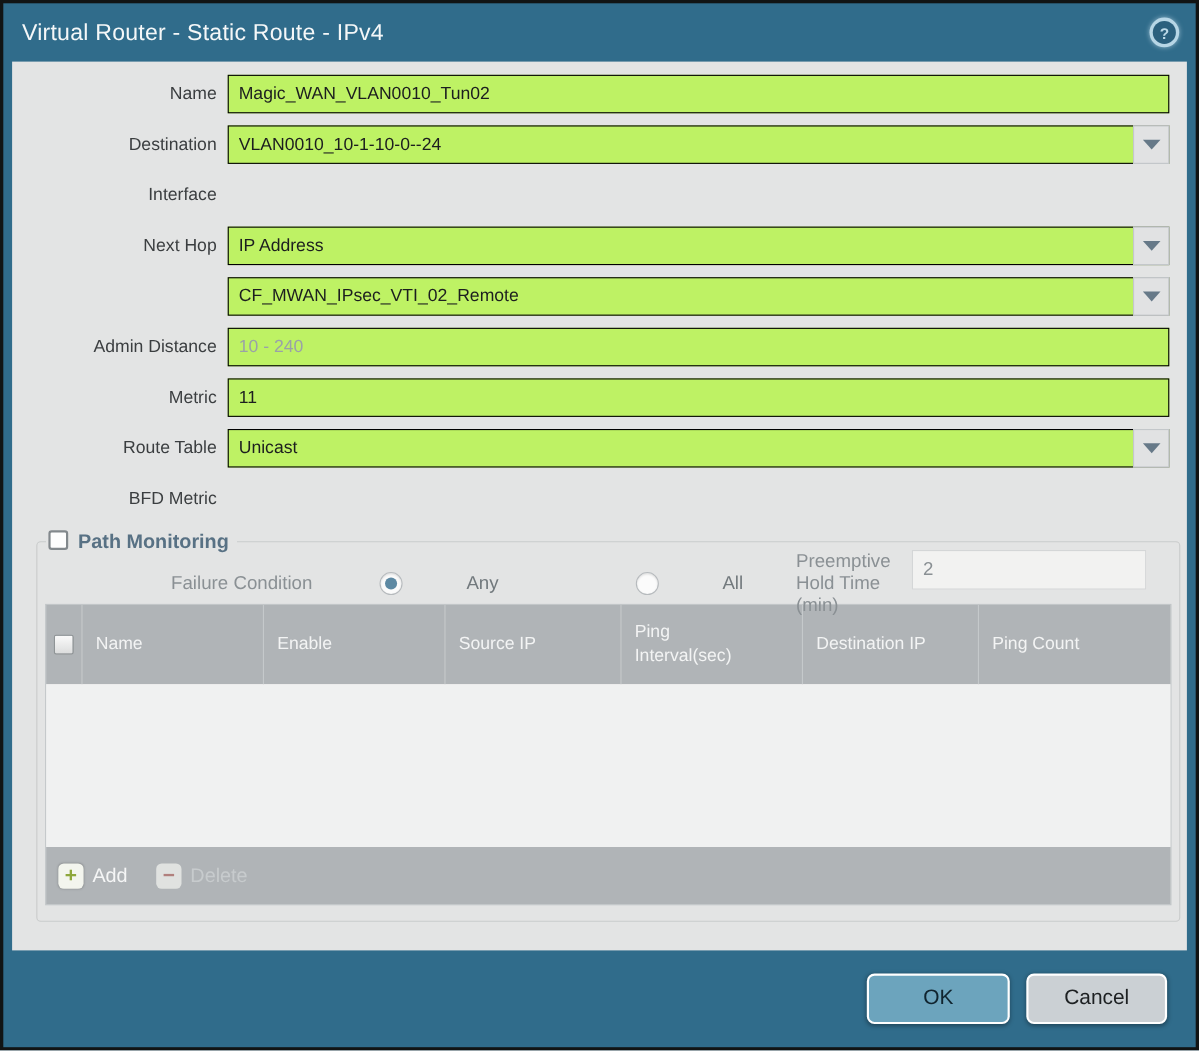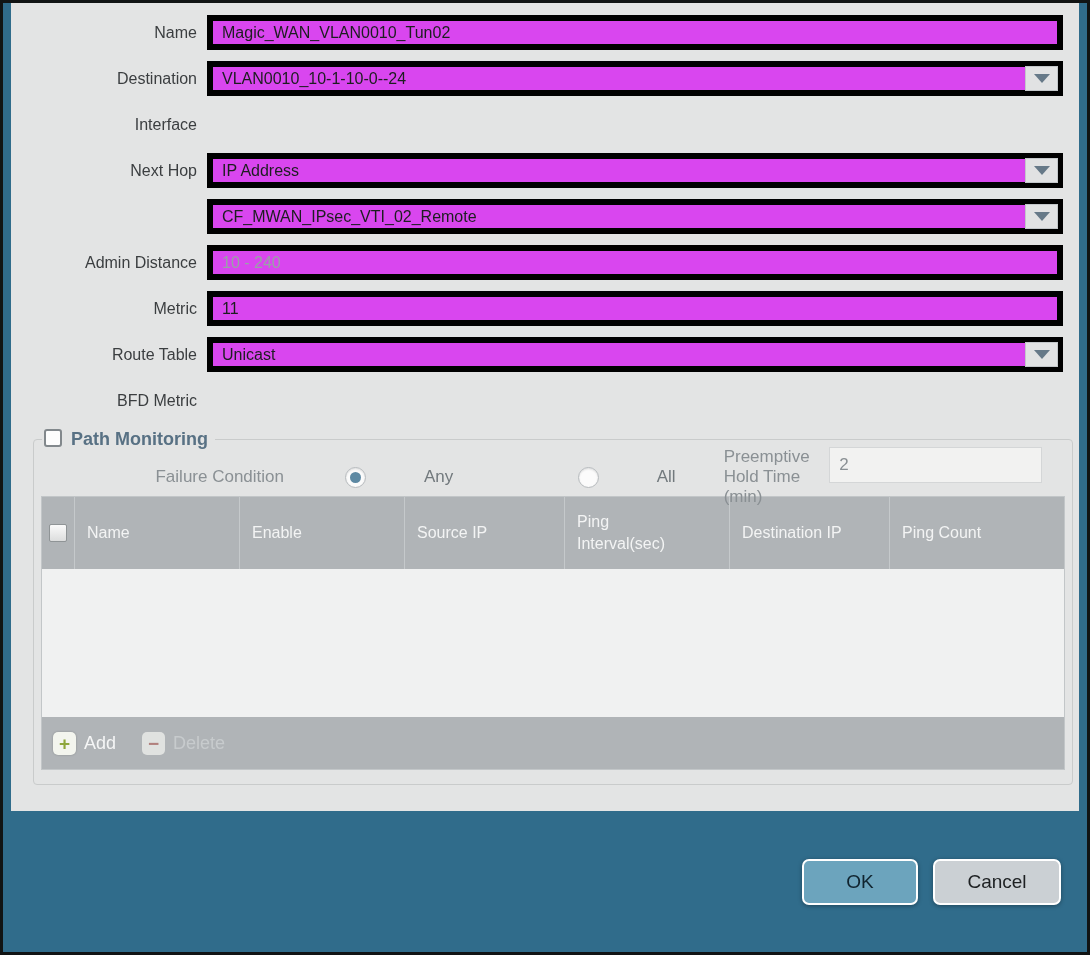--- a/index.html
+++ b/index.html
@@ -42,22 +42,22 @@
     padding-top: 12px;
     overflow: hidden;
   }
 
   .form-row { display: flex; align-items: center; margin: 0 16px 11px 0; height: 35px; }
   .form-row .flabel {
     width: 196px; flex-shrink: 0; text-align: right; padding-right: 10px;
     font-size: 16px; color: #3b3e40;
   }
   .field {
-    flex: 1; height: 35px; background: #d946ef;
-    border: 6px solid #000000;
+    flex: 1; height: 35px; background: #bef264;
+    border: 1px solid #000000;
     display: flex; align-items: stretch;
   }
   .field input {
     flex: 1; min-width: 0; border: none; outline: none;
     padding: 0 9px; font-size: 16px; color: #1c1e1f;
     font-family: "Liberation Sans", sans-serif;
     background: transparent;
   }
   .field input::placeholder { color: #9aa2a7; opacity: 1; }
   .dd-btn {
@@ -156,28 +156,34 @@
     display: flex; align-items: center; justify-content: flex-end;
     gap: 15px; padding-right: 26px;
   }
   .btn {
     height: 46px; border-radius: 7px;
     border: 2px solid #ffffff;
     font-size: 19px; font-family: "Liberation Sans", sans-serif;
     cursor: pointer;
     box-shadow: 0 1px 4px rgba(0,0,0,.35);
   }
-  .btn-ok { width: 116px; background: #6ca4bd; color: #10242f; }
+  .btn-ok { width: 130px; background: #6ca4bd; color: #10242f; }
   .btn-cancel { width: 128px; background: #cbd0d4; color: #1d2022; }
 </style>
 </head>
 <body>
 
 <div class="window">
 
+  <div class="titlebar">
+    <div class="title">Virtual Router - Static Route - IPv4</div>
+    <div class="help">
+      <div class="help-inner">?</div>
+    </div>
+  </div>
 
   <div class="content">
 
     <div class="form-row">
       <div class="flabel">Name</div>
       <div class="field">
         <input type="text" value="Magic_WAN_VLAN0010_Tun02" style="">
       </div>
     </div>
 

